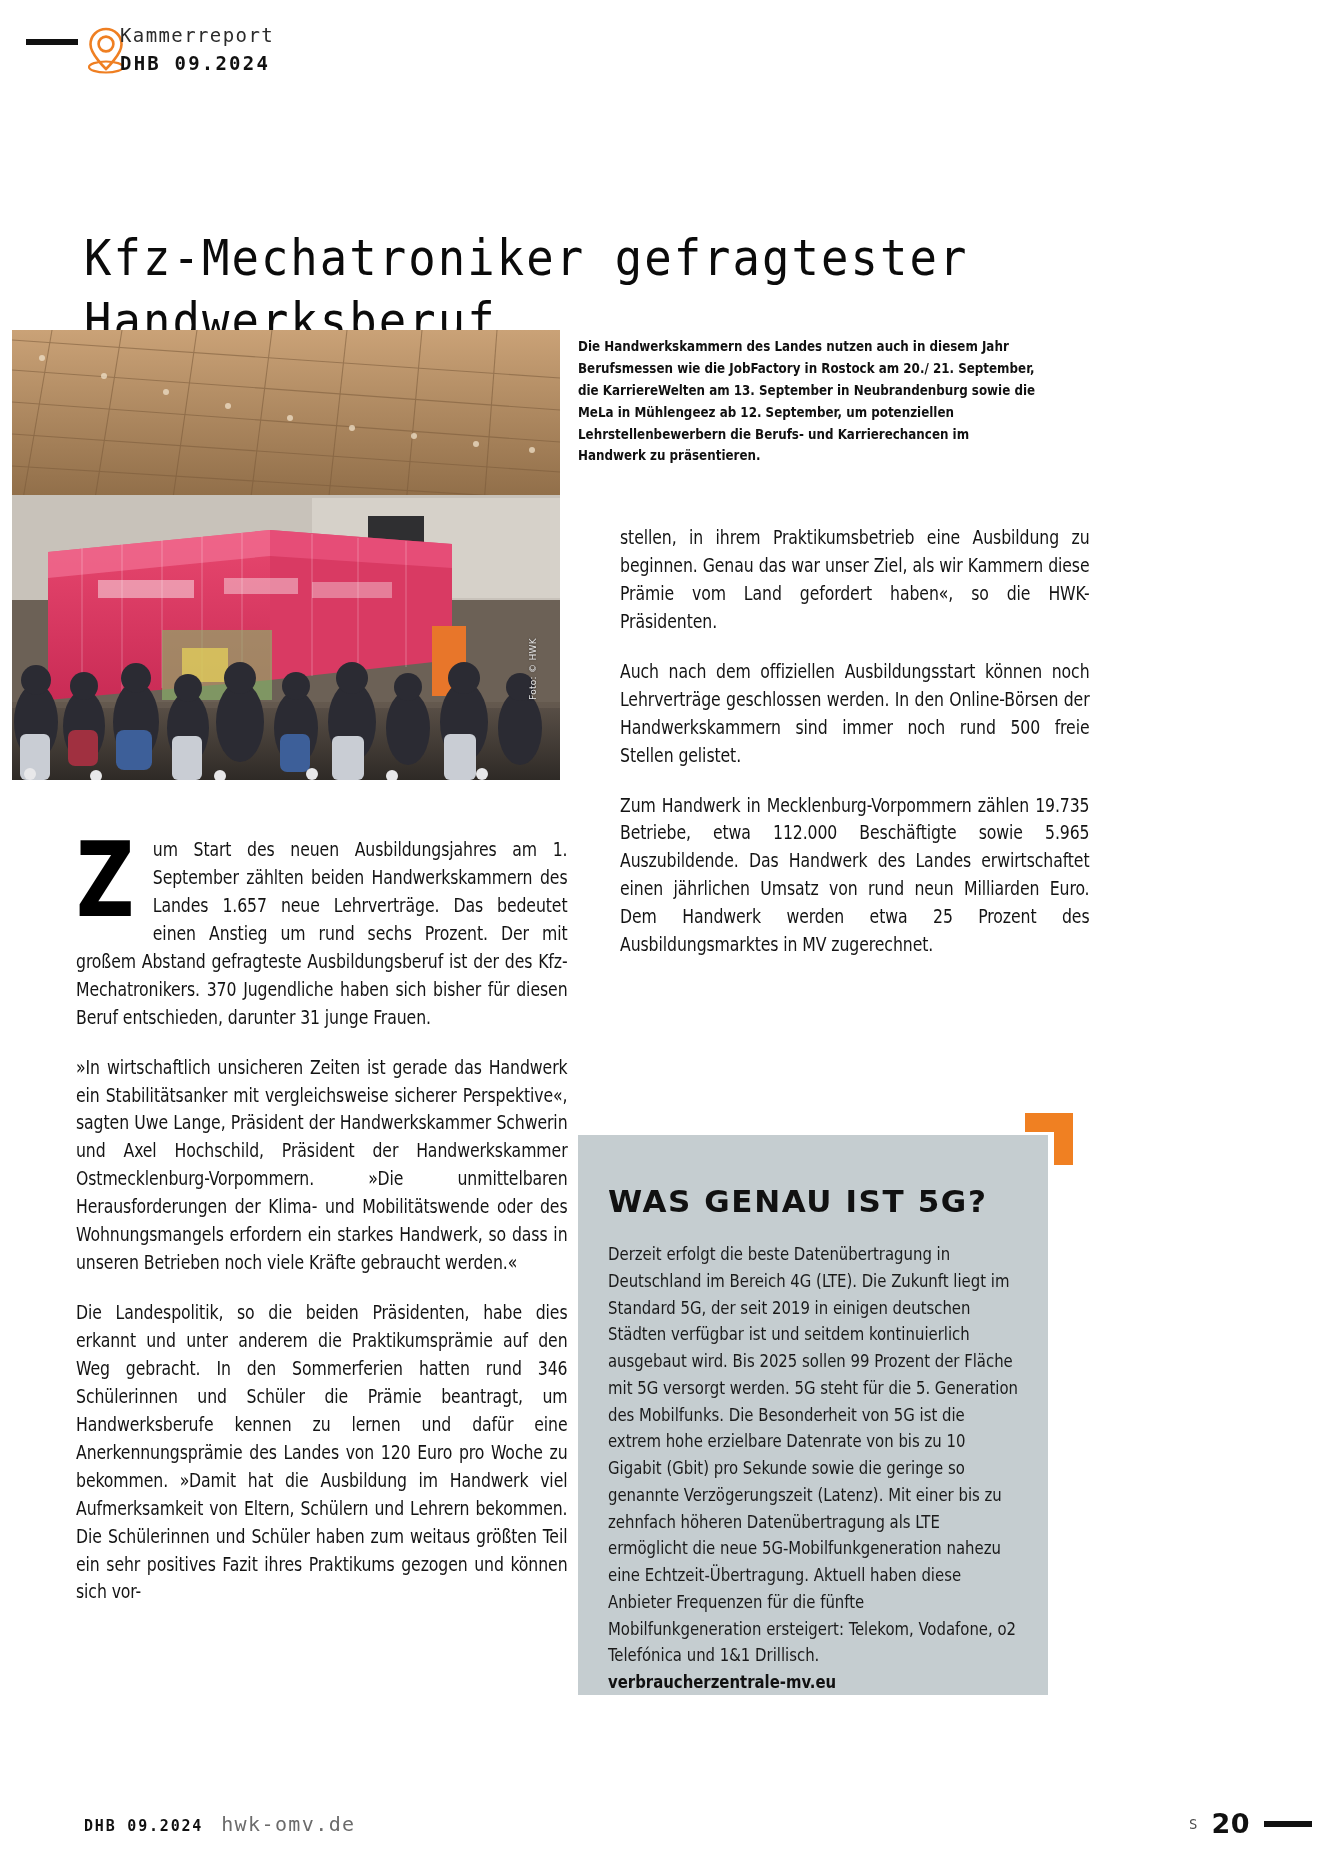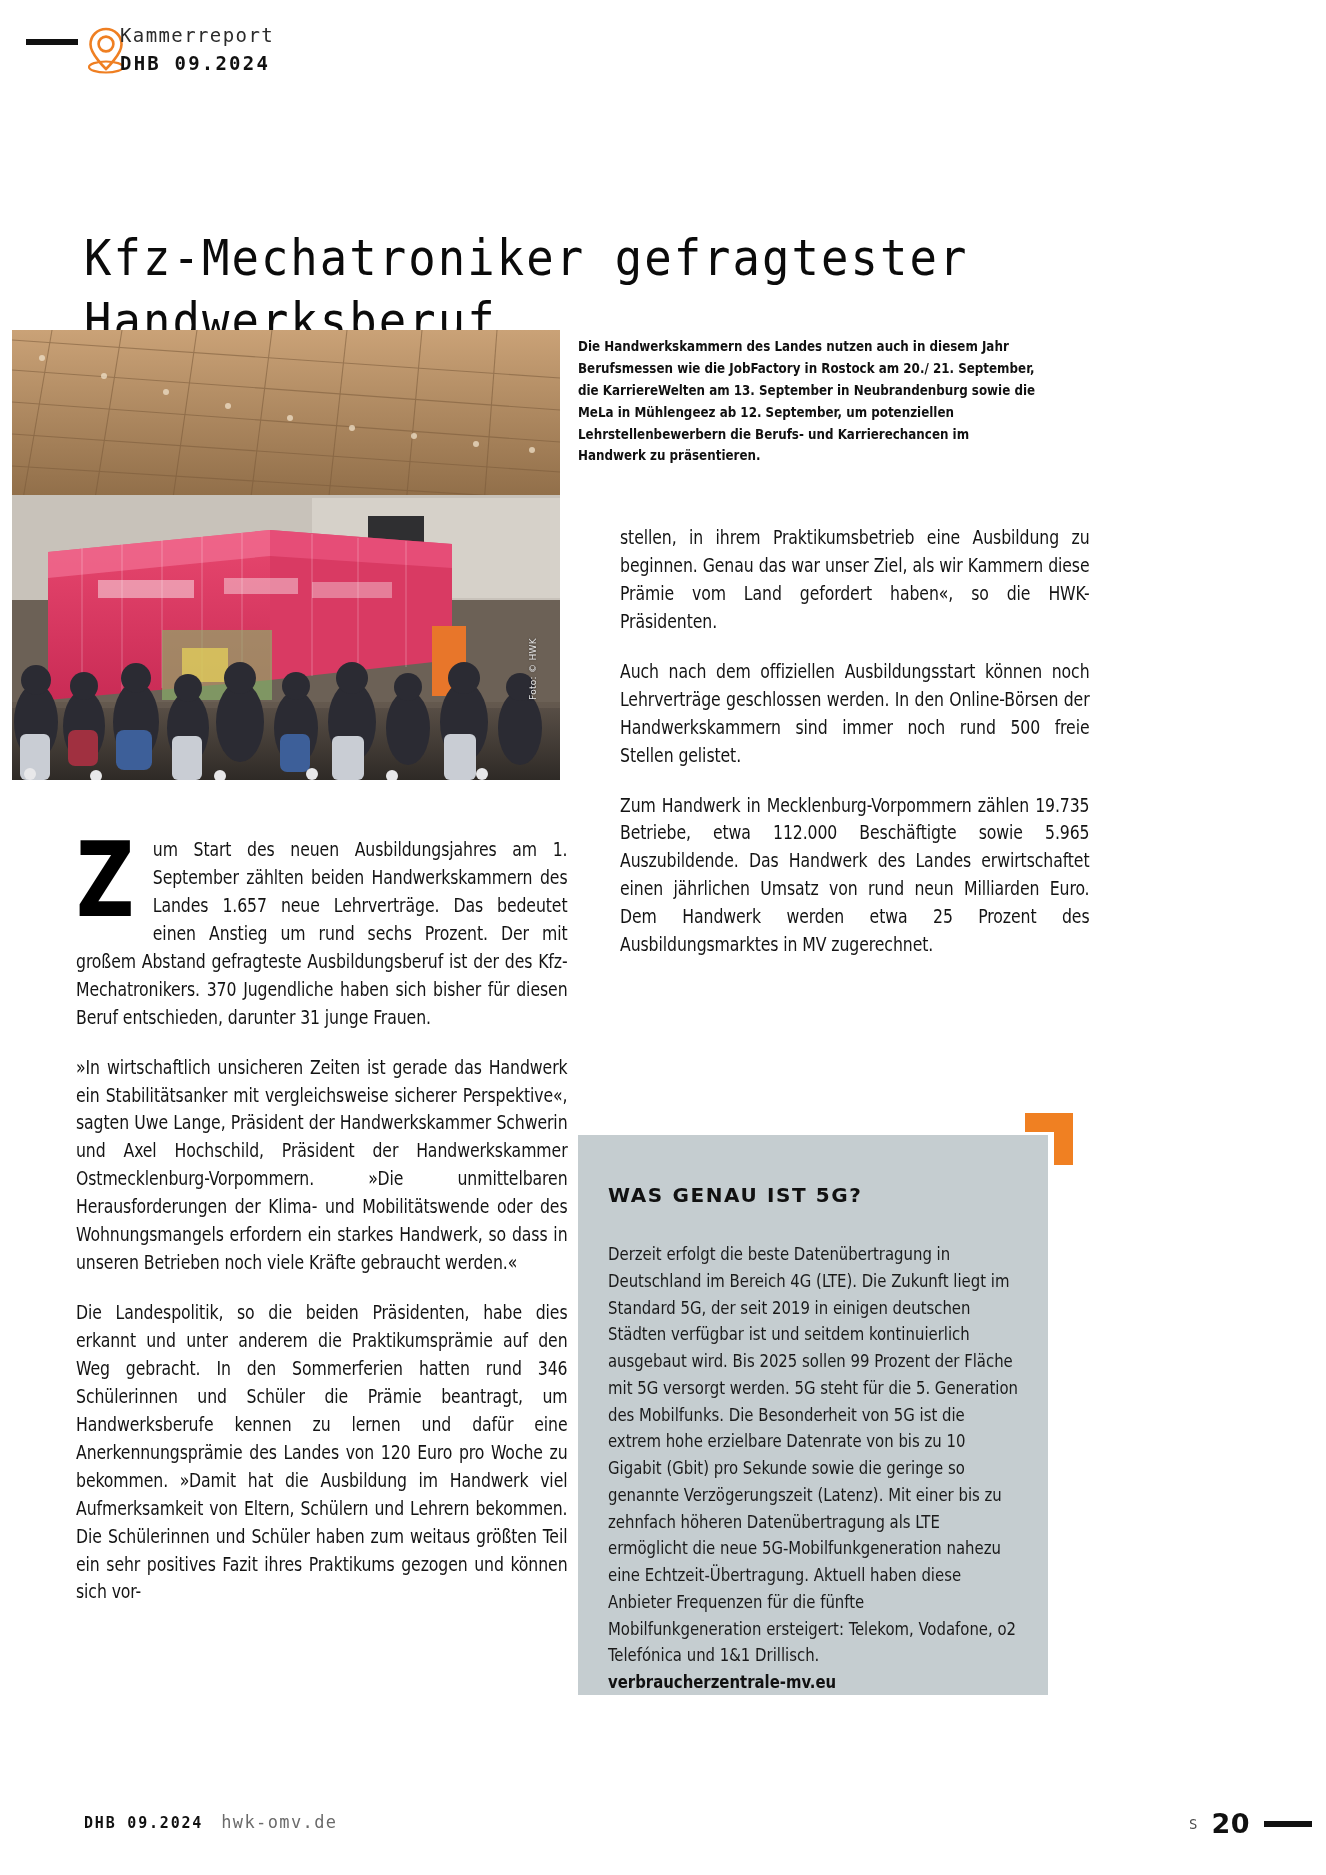--- a/index.html
+++ b/index.html
@@ -189,21 +189,21 @@
     position: absolute;
     right: 0; top: 0;
     width: 19px; height: 52px;
     background: #f08022;
   }
   .sidebar-title {
     position: absolute;
     left: 30px;
     top: 48px;
     font-family: "DejaVu Sans", "Liberation Sans", sans-serif;
-    font-size: 20px;
+    font-size: 31px;
     font-weight: bold;
     letter-spacing: 1.6px;
     color: #111111;
   }
   .sidebar-body {
     position: absolute;
     left: 30px;
     top: 106px;
     width: 412px;
     font-family: "DejaVu Sans Condensed", "DejaVu Sans", "Liberation Sans", sans-serif;
@@ -240,21 +240,21 @@
   }
   .footer-dhb {
     font-family: "DejaVu Sans Mono", "Liberation Mono", monospace;
     font-size: 15px;
     font-weight: bold;
     letter-spacing: 1.8px;
     color: #111111;
   }
   .footer-url {
     font-family: "DejaVu Sans Mono", "Liberation Mono", monospace;
-    font-size: 17px;
+    font-size: 20px;
     letter-spacing: 1.4px;
     color: #6b6b6b;
   }
   .footer-right {
     position: absolute;
     right: 14px;
     top: -4px;
     display: flex;
     align-items: center;
     gap: 14px;

